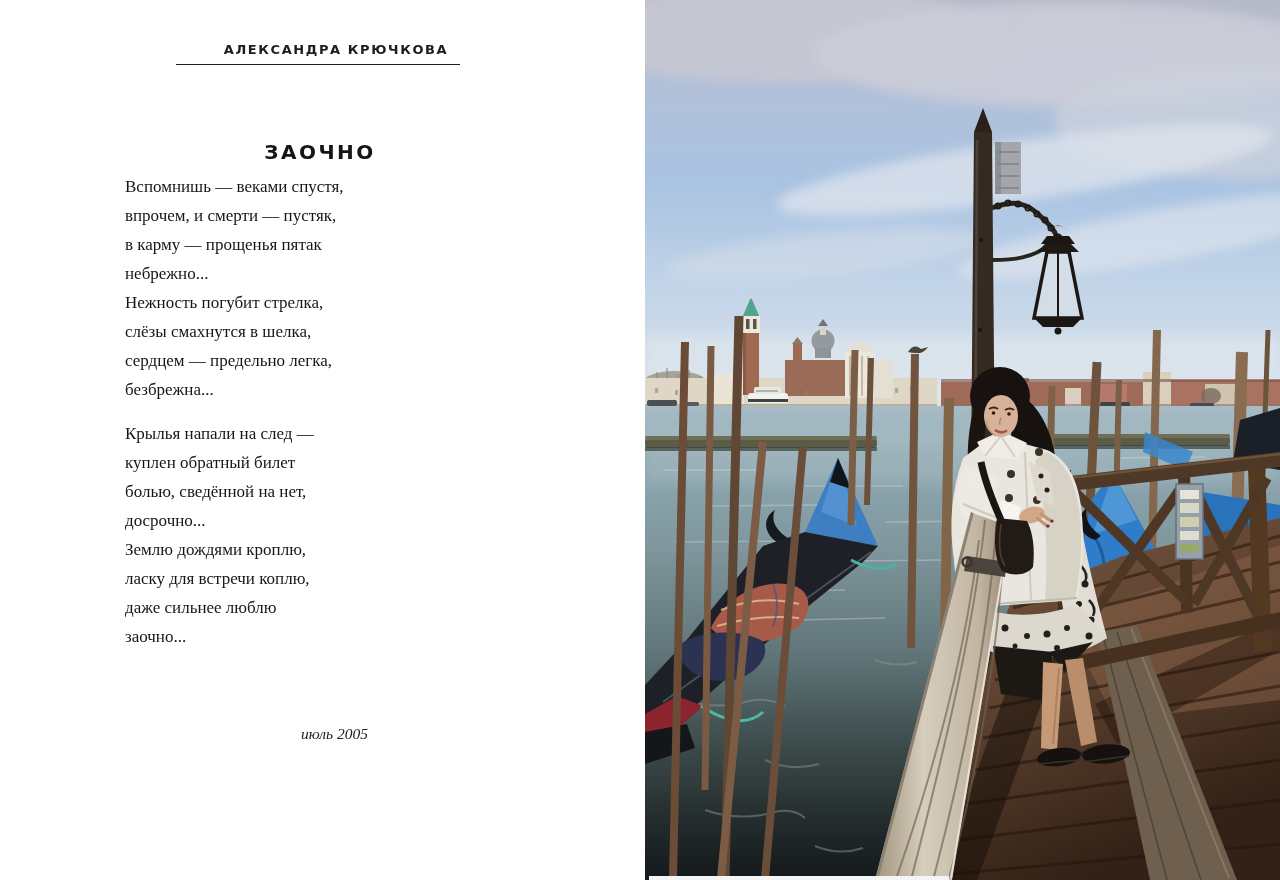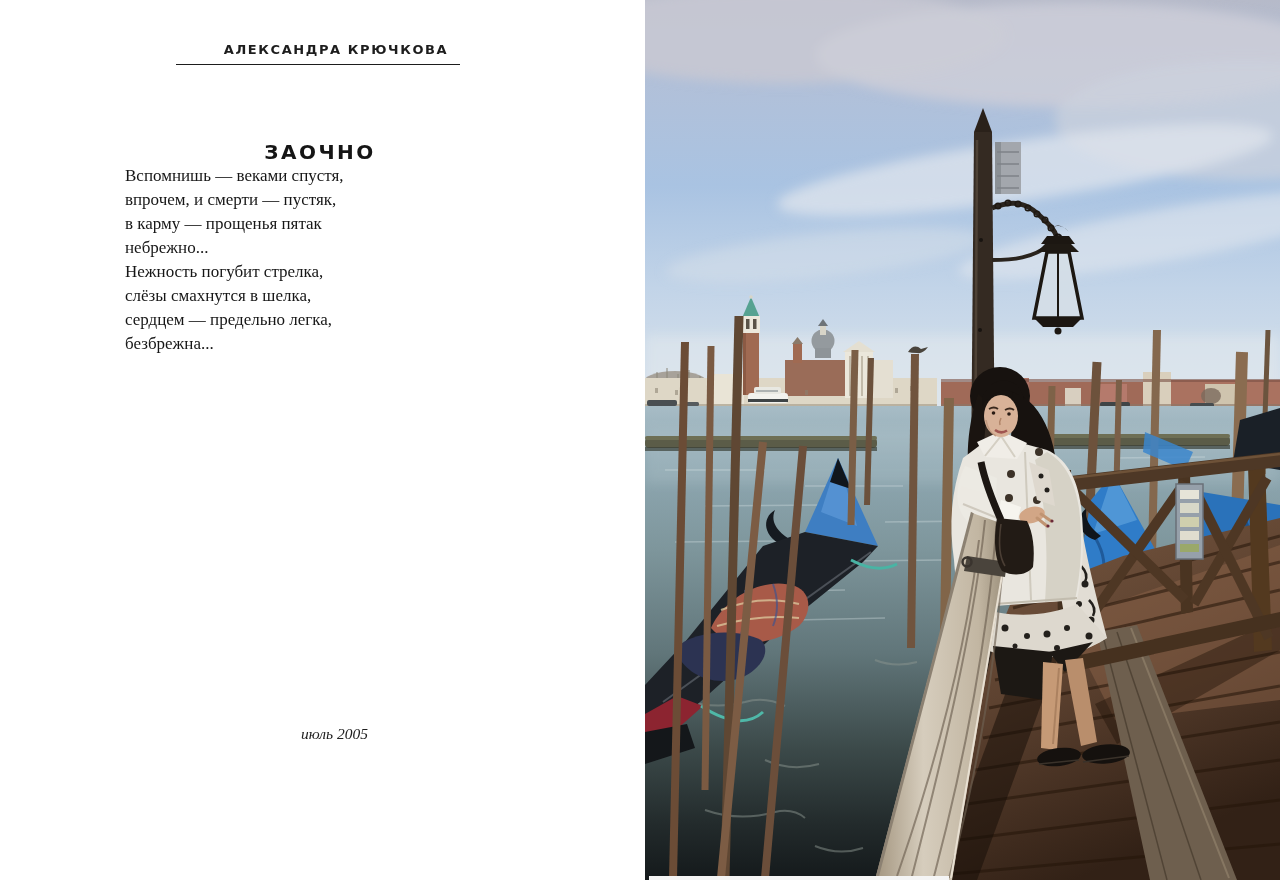--- a/index.html
+++ b/index.html
@@ -8,22 +8,22 @@
   
   .page-left{position:absolute;left:0;top:0;width:640px;height:880px;background:#ffffff;}
   .running-header{position:absolute;left:16px;top:42px;width:640px;text-align:center;
       font-family:"DejaVu Sans", sans-serif;font-weight:700;font-size:13px;
       letter-spacing:1.6px;color:#1d1d1d;}
   .header-rule{position:absolute;left:176px;top:64px;width:284px;height:0;
       border-top:1.6px solid #1d1d1d;}
   .poem-title{position:absolute;left:0;top:140px;width:640px;text-align:center;
       font-family:"DejaVu Sans", sans-serif;font-weight:700;font-size:20px;
       letter-spacing:2.5px;color:#151515;}
-  .poem{position:absolute;left:125px;top:164px;width:300px;font-size:17px;
-      line-height:24px;color:#161616;}
+  .poem{position:absolute;left:125px;top:172px;width:300px;font-size:17px;
+      line-height:29px;color:#161616;}
   .stanza{white-space:pre-line;margin:0 0 15px 0;}
   .poem-date{position:absolute;left:125px;top:703px;width:243px;text-align:right;
       font-style:italic;font-size:15.5px;color:#202020;margin-top:22px;}
   .page-number{position:absolute;left:0;top:820px;width:636px;text-align:center;
       font-family:"DejaVu Sans", sans-serif;font-weight:700;font-size:16px;color:#151515;}
   
   .photo-frame{position:absolute;left:645px;top:0;width:635px;height:880px;overflow:hidden;}
   .photo-frame svg{display:block;}
 </style>
 </head>
@@ -37,20 +37,28 @@
     <div class="poem-title">ЗАОЧНО</div>
     <div class="poem">
       <div class="stanza">Вспомнишь — веками спустя,
 впрочем, и смерти — пустяк,
 в карму — прощенья пятак
 небрежно...
 Нежность погубит стрелка,
 слёзы смахнутся в шелка,
 сердцем — предельно легка,
 безбрежна...</div>
+      <div class="stanza">Крылья напали на след —
+куплен обратный билет
+болью, сведённой на нет,
+досрочно...
+Землю дождями кроплю,
+ласку для встречи коплю,
+даже сильнее люблю
+заочно...</div>
     </div>
     <div class="poem-date">июль 2005</div>
   </div>
 
   <div class="photo-frame">
     <svg width="635" height="880" viewBox="0 0 635 880" xmlns="http://www.w3.org/2000/svg">
       <defs>
         <linearGradient id="skyG" x1="0" y1="0" x2="0" y2="1">
           <stop offset="0" stop-color="#b6bac9"></stop>
             <stop offset="0.18" stop-color="#b2c0d8"></stop>

